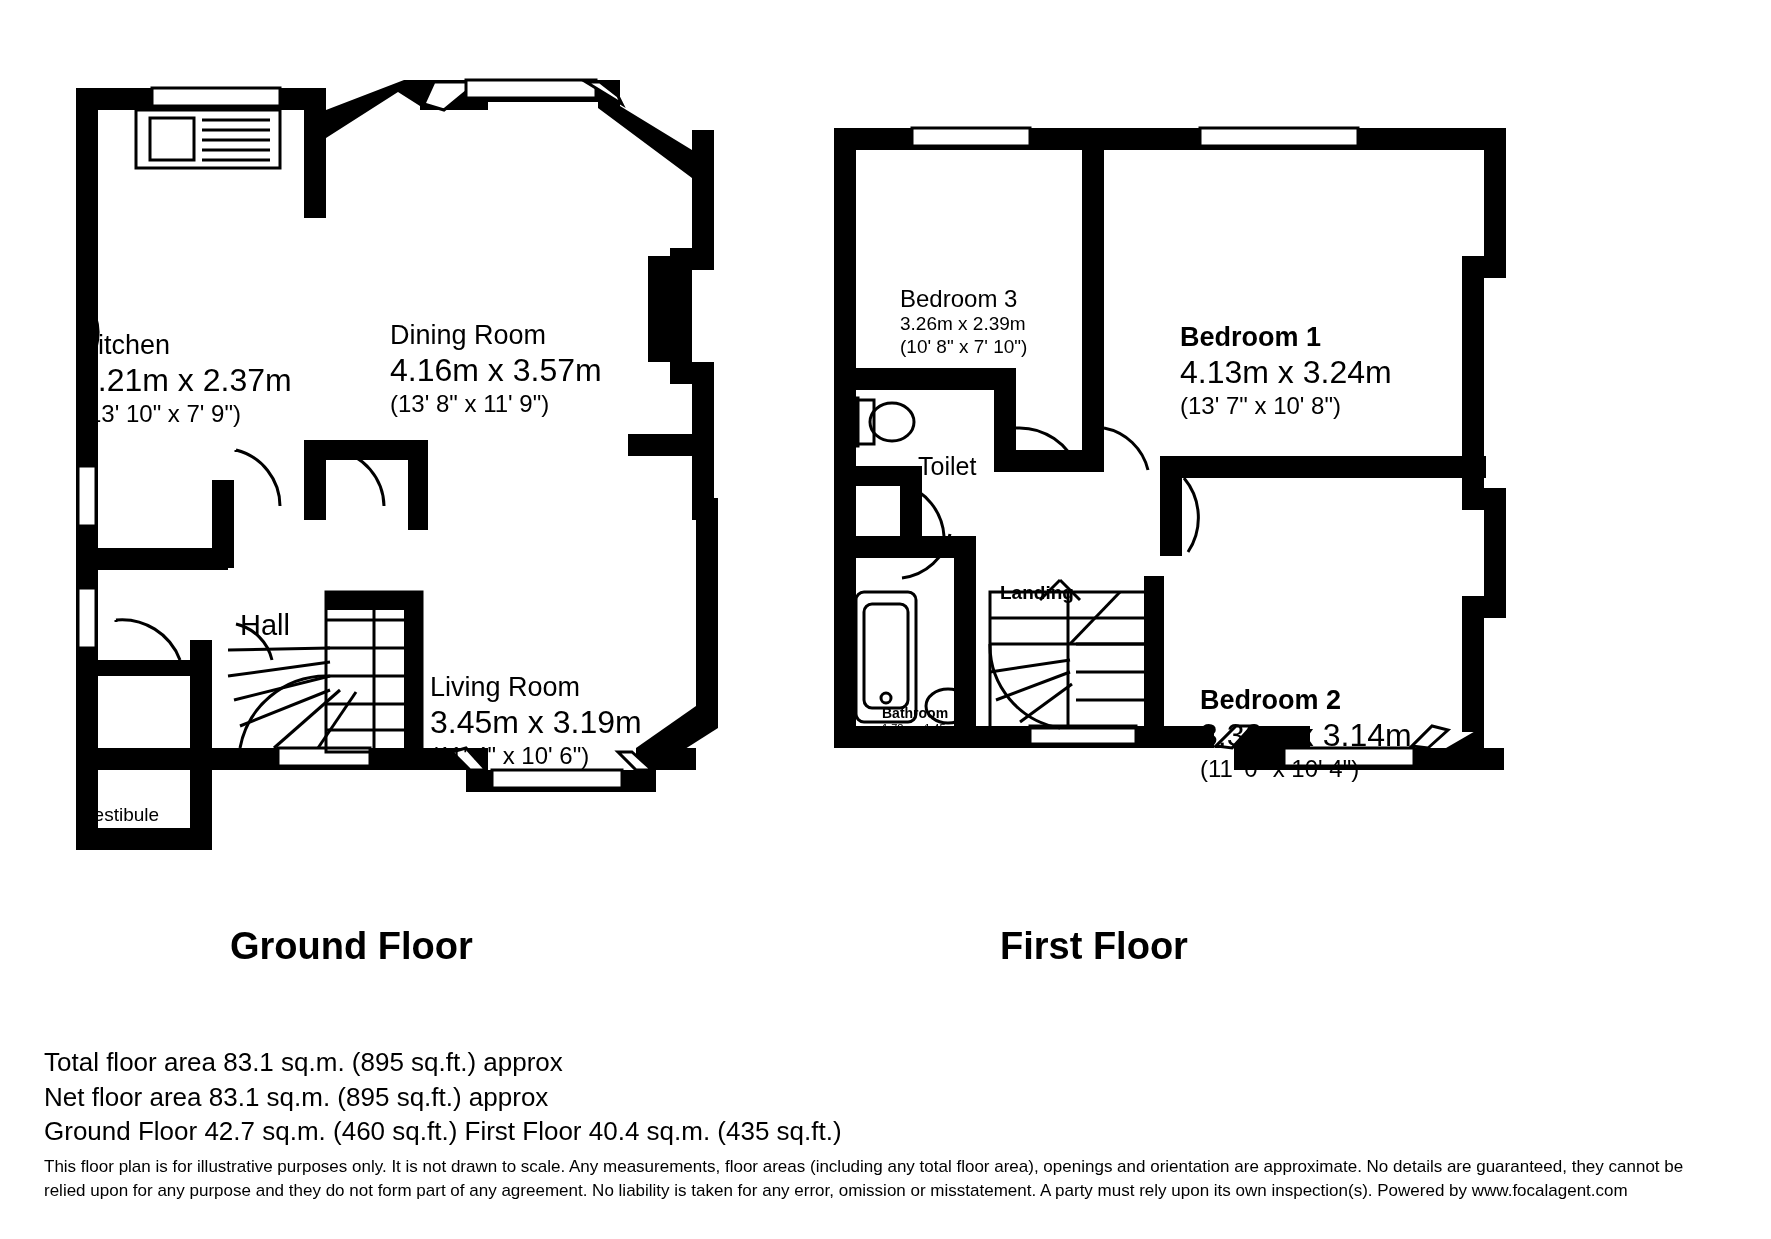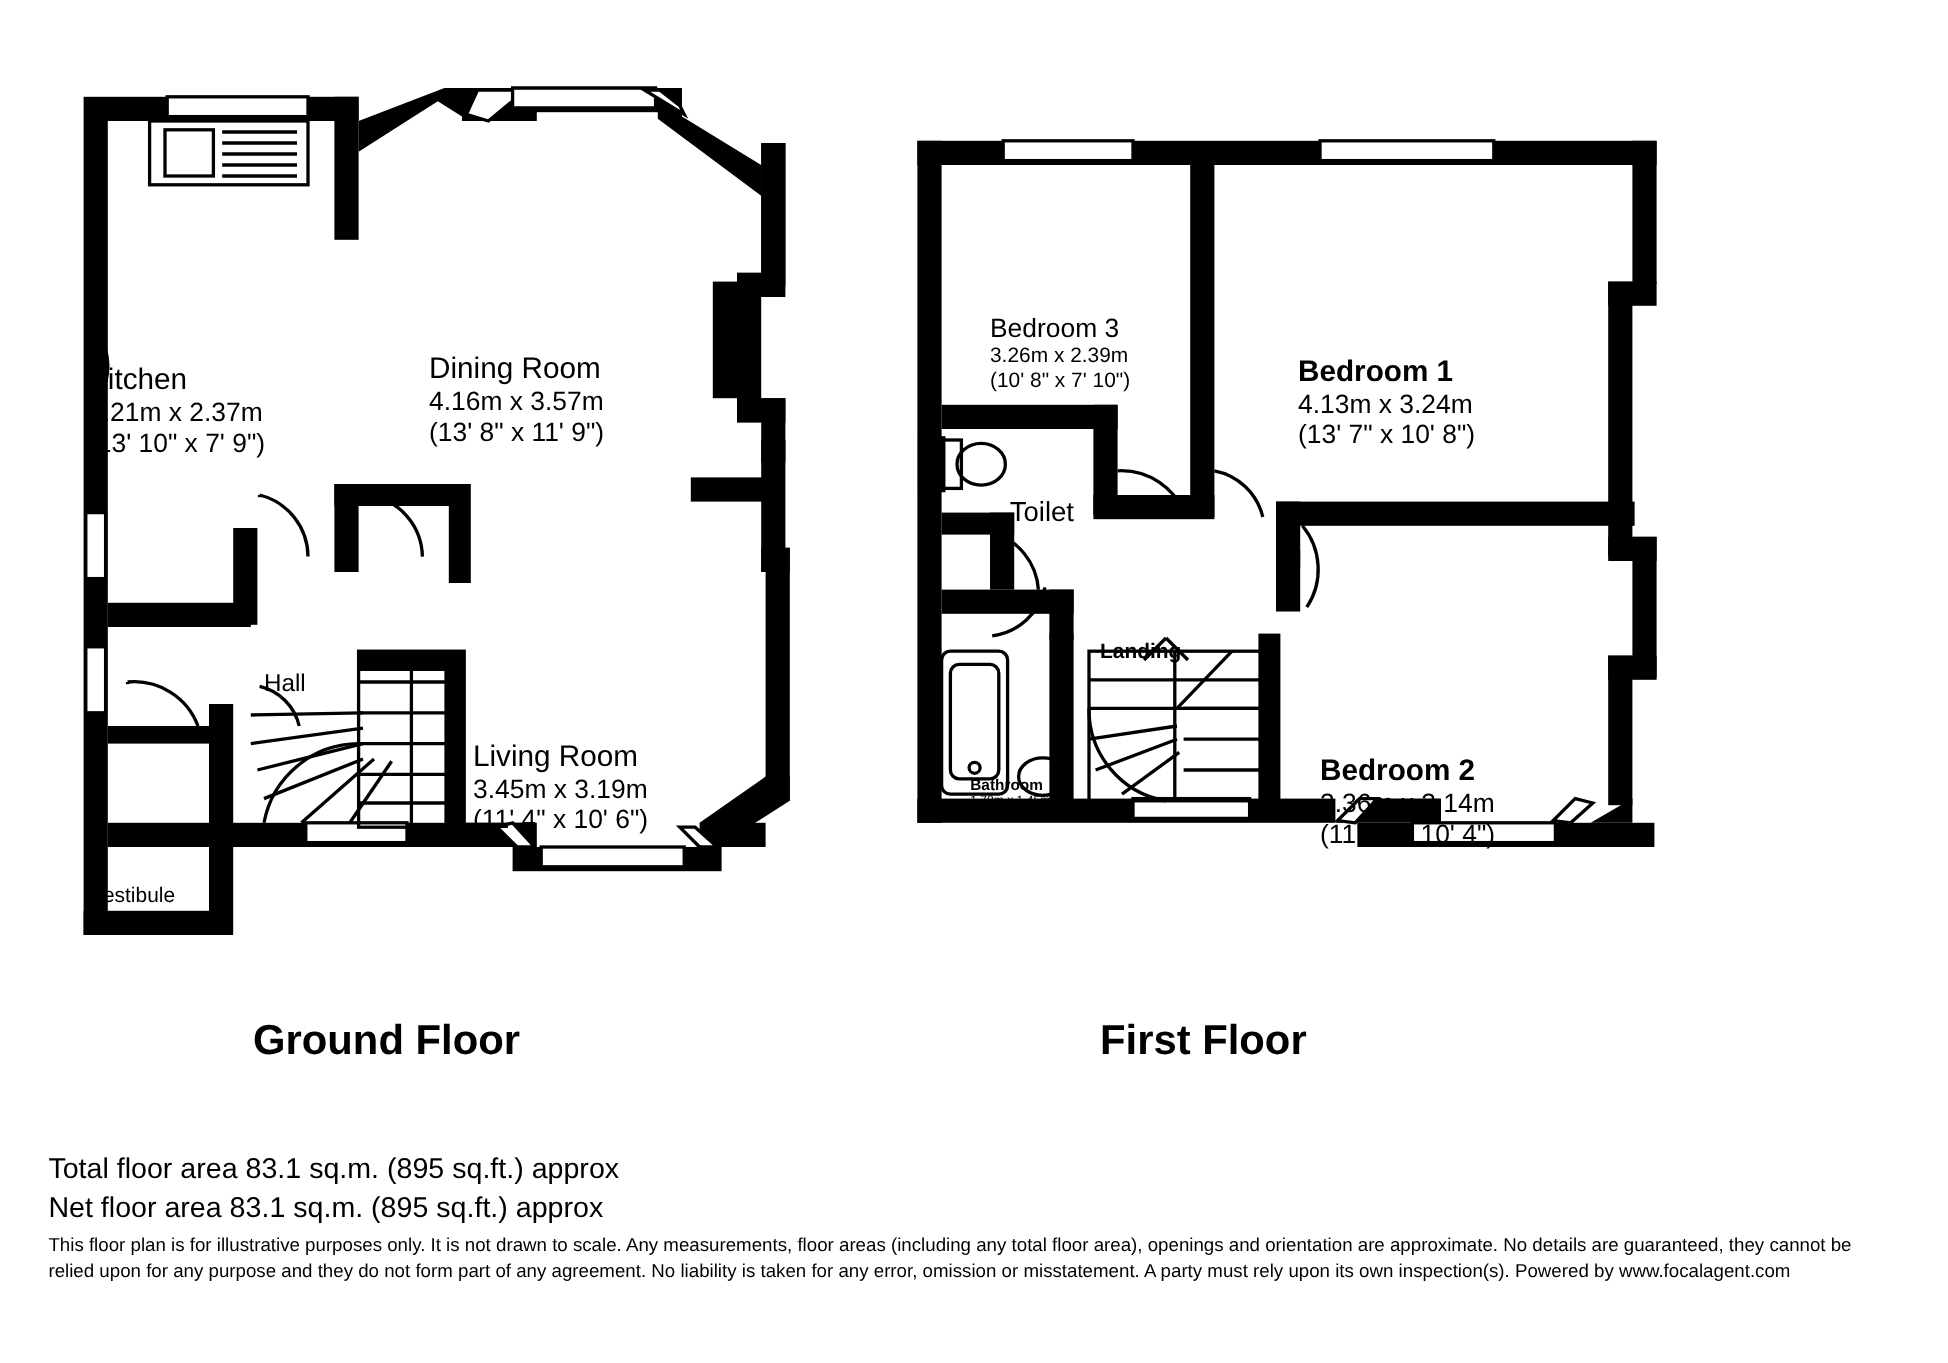--- a/index.html
+++ b/index.html
@@ -24,39 +24,39 @@
   .label {
     position: absolute;
     text-align: left;
     line-height: 1.18;
     white-space: nowrap;
   }
   .room-name {
     font-size: 27px;
   }
   .room-dims {
-    font-size: 24px;
+    font-size: 32px;
   }
   .room-dims-imp {
     font-size: 24px;
   }
   .small-name {
     font-size: 14px;
     font-weight: bold;
   }
   .small-dims {
     font-size: 11px;
   }
   .floor-title {
     position: absolute;
     font-size: 38px;
     font-weight: bold;
     white-space: nowrap;
   }
-  .hall-label { font-size: 22px; }
+  .hall-label { font-size: 29px; }
   .vestibule-label { font-size: 19px; }
   .toilet-label { font-size: 25px; }
   .landing-label { font-size: 19px; font-weight: bold; }
   .bed3-name { font-size: 24px; }
   .bed3-dims { font-size: 19px; }
 
   #footer {
     position: absolute;
     left: 44px;
     top: 1045px;
@@ -328,14 +328,15 @@
 
 <div class="label toilet-label" style="left:918px; top:452px; width:120px;">Toilet</div>
 
 <div class="label landing-label" style="left:1000px; top:582px; width:170px;">Landing</div>
 
 <div class="floor-title" style="left:1000px; top:925px; width:400px;">First Floor</div>
 
 <div id="footer">
   <div class="area-line">Total floor area 83.1 sq.m. (895 sq.ft.) approx</div>
   <div class="area-line">Net floor area 83.1 sq.m. (895 sq.ft.) approx</div>
+  <div class="area-line">Ground Floor 42.7 sq.m. (460 sq.ft.)   First Floor 40.4 sq.m. (435 sq.ft.)</div>
   <div class="disclaimer">This floor plan is for illustrative purposes only. It is not drawn to scale. Any measurements, floor areas (including any total floor area), openings and orientation are approximate. No details are guaranteed, they cannot be relied upon for any purpose and they do not form part of any agreement. No liability is taken for any error, omission or misstatement. A party must rely upon its own inspection(s). Powered by www.focalagent.com</div>
 </div>
 
 </body></html>

